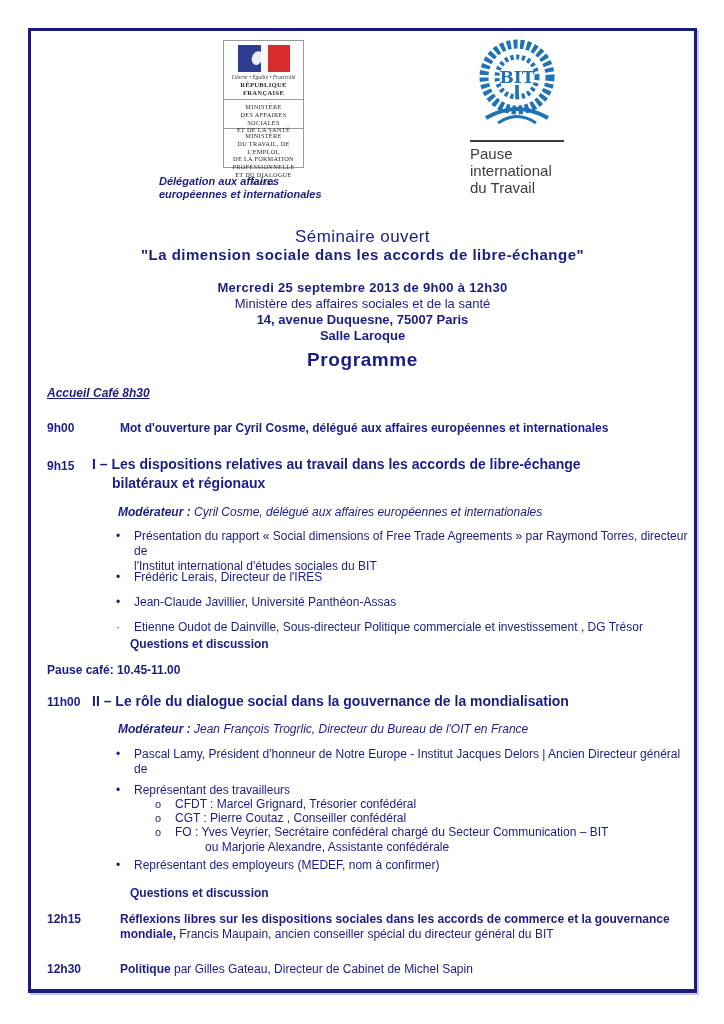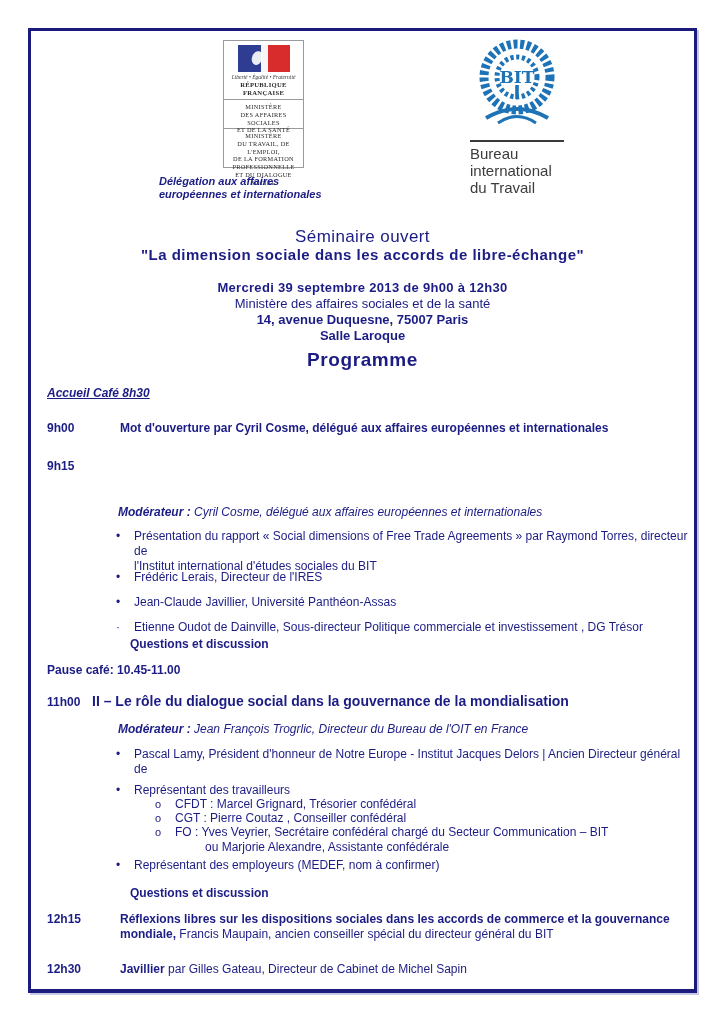--- a/index.html
+++ b/index.html
@@ -103,39 +103,43 @@
       <circle cx="47" cy="39" r="20" fill="none" stroke="#1e73b6" stroke-width="5" stroke-dasharray="3.2 2.6"></circle>
       <circle cx="47" cy="39" r="16" fill="#ffffff"></circle>
       <text x="47" y="45" text-anchor="middle" font-family="DejaVu Serif, serif" font-weight="bold" font-size="17" fill="#1e73b6">BIT</text>
       <rect x="45.2" y="47" width="3.6" height="14" fill="#1e73b6"></rect>
       <path d="M16,80 Q47,62 78,80" fill="none" stroke="#1e73b6" stroke-width="4"></path>
       <path d="M28,85 Q47,72 66,85" fill="none" stroke="#1e73b6" stroke-width="3"></path>
     </svg>
   </div>
   <div class="abs bit-rule"></div>
   <div class="abs bit-name">
-    <div>Bureau</div>
+    <div>Pause</div>
     <div>international</div>
     <div>du Travail</div>
   </div>
 
   <div class="abs center seminar-type">Séminaire ouvert</div>
   <div class="abs center seminar-title">"La dimension sociale dans les accords de libre-échange"</div>
-  <div class="abs center date-line">Mercredi 39 septembre 2013 de 9h00 à 12h30</div>
+  <div class="abs center date-line">Mercredi 25 septembre 2013 de 9h00 à 12h30</div>
   <div class="abs center venue-line">Ministère des affaires sociales et de la santé</div>
   <div class="abs center addr-line">14, avenue Duquesne, 75007 Paris</div>
   <div class="abs center room-line">Salle Laroque</div>
   <div class="abs center programme">Programme</div>
 
   <div class="abs welcome">Accueil Café 8h30</div>
 
   <span class="abs time" style="top:390px">9h00</span>
   <div class="abs txt b" style="left:89px; top:390px">Mot d'ouverture par Cyril Cosme, délégué aux affaires européennes et internationales</div>
 
   <span class="abs time" style="top:428px">9h15</span>
+  <div class="abs sechead" style="left:61px; top:424px">
+    <div>I – Les dispositions relatives au travail dans les accords de libre-échange</div>
+    <div class="l2">bilatéraux et régionaux</div>
+  </div>
 
   <div class="abs mod" style="left:87px; top:474px">
     <span class="modlabel">Modérateur :</span><span> Cyril Cosme, délégué aux affaires européennes et internationales</span>
   </div>
 
   <div class="abs brow" style="left:85px; top:498px">
     <span class="bm">•</span>
     <span class="txt">
       <div>Présentation du rapport « Social dimensions of Free Trade Agreements » par Raymond Torres, directeur de</div>
       <div>l'Institut international d'études sociales du BIT</div>
@@ -206,16 +210,16 @@
   <div class="abs qd" style="left:99px; top:855px">Questions et discussion</div>
 
   <span class="abs time" style="top:881px">12h15</span>
   <div class="abs txt" style="left:89px; top:881px">
     <div class="b">Réflexions libres sur les dispositions sociales dans les accords de commerce et la gouvernance</div>
     <div><span class="b">mondiale,</span><span> Francis Maupain, ancien conseiller spécial du directeur général du BIT</span></div>
   </div>
 
   <span class="abs time" style="top:931px">12h30</span>
   <div class="abs txt" style="left:89px; top:931px">
-    <span class="b">Javillier</span><span> par Gilles Gateau, Directeur de Cabinet de Michel Sapin</span>
+    <span class="b">Politique</span><span> par Gilles Gateau, Directeur de Cabinet de Michel Sapin</span>
   </div>
 
 </div>
 
 </body></html>

